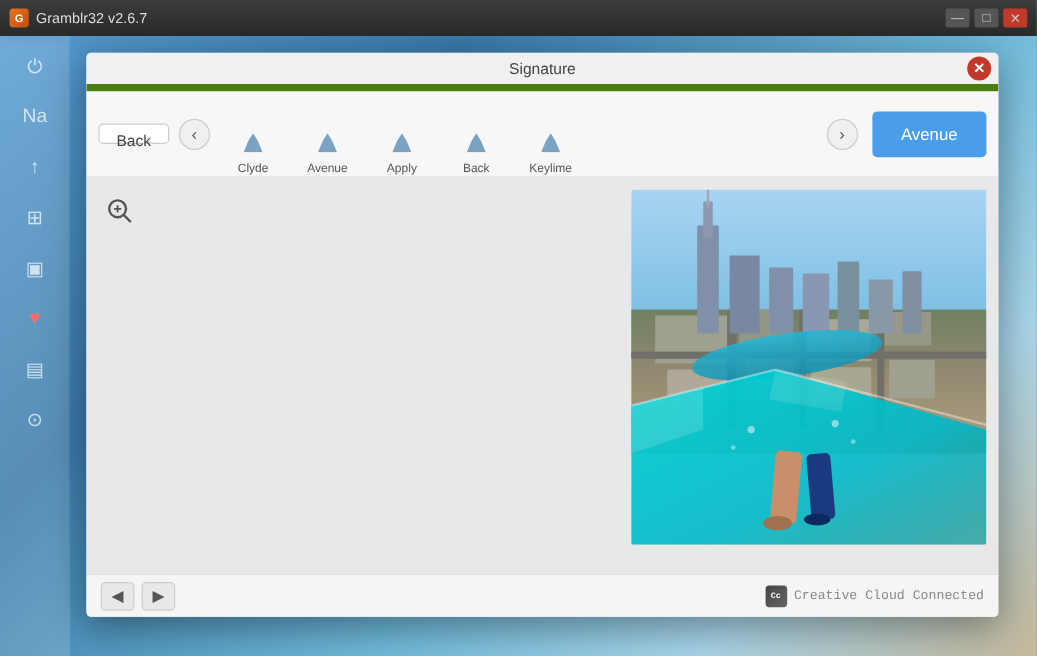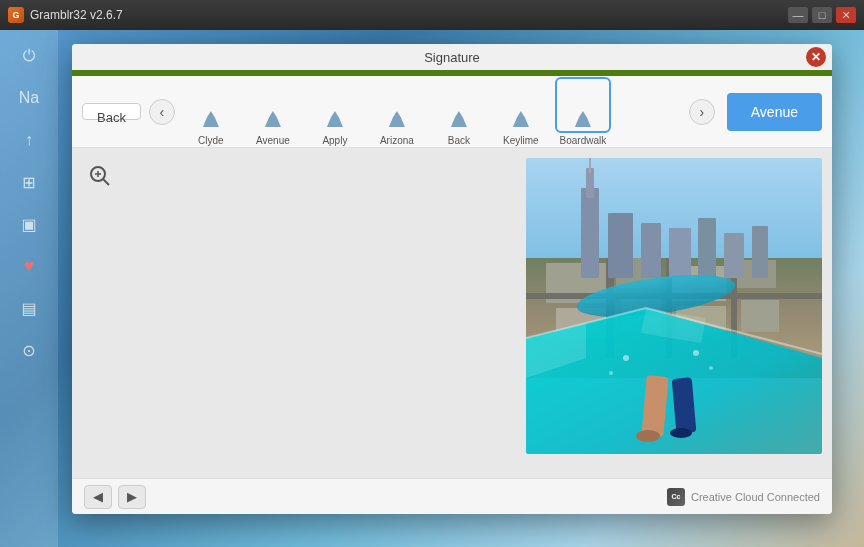--- a/index.html
+++ b/index.html
@@ -273,20 +273,21 @@
       border-radius: 4px;
       cursor: pointer;
       display: flex; align-items: center; justify-content: center;
       font-size: 13px;
       color: #555;
     }
     .cc-info {
       display: flex; align-items: center; gap: 6px;
       color: #888;
       font-size: 11px;
+      font-family: Liberation Mono, monospace;
     }
     .cc-logo {
       width: 18px; height: 18px;
       background: linear-gradient(135deg, #444, #666);
       border-radius: 3px;
       display: flex; align-items: center; justify-content: center;
       font-size: 7px; color: white; font-weight: bold;
     }
   </style>
 </head>
@@ -350,48 +351,36 @@
           <span class="filter-thumb-label">Avenue</span>
         </div>
 
         <div class="filter-thumb">
           <div class="filter-thumb-img">
             <div class="inner filter-haas"></div>
           </div>
           <span class="filter-thumb-label">Apply</span>
         </div>
 
-        <div class="filter-thumb">
-          <div class="filter-thumb-img">
-            <div class="inner filter-arizona"></div>
-          </div>
-          <span class="filter-thumb-label">Arizona</span>
-        </div>
 
         <div class="filter-thumb">
           <div class="filter-thumb-img">
             <div class="inner filter-lucky"></div>
           </div>
           <span class="filter-thumb-label">Back</span>
         </div>
 
 
         <div class="filter-thumb">
           <div class="filter-thumb-img">
             <div class="inner filter-keylime"></div>
           </div>
           <span class="filter-thumb-label">Keylime</span>
         </div>
 
-        <div class="filter-thumb selected">
-          <div class="filter-thumb-img" style="border-color:#4a9de8;">
-            <div class="inner filter-boardwalk"></div>
-          </div>
-          <span class="filter-thumb-label">Boardwalk</span>
-        </div>
       </div>
 
       <div class="nav-arrow">
         <span>›</span>
       </div>
 
       <button class="apply-btn">Avenue</button>
     </div>
 
     <div class="main-image-area">

